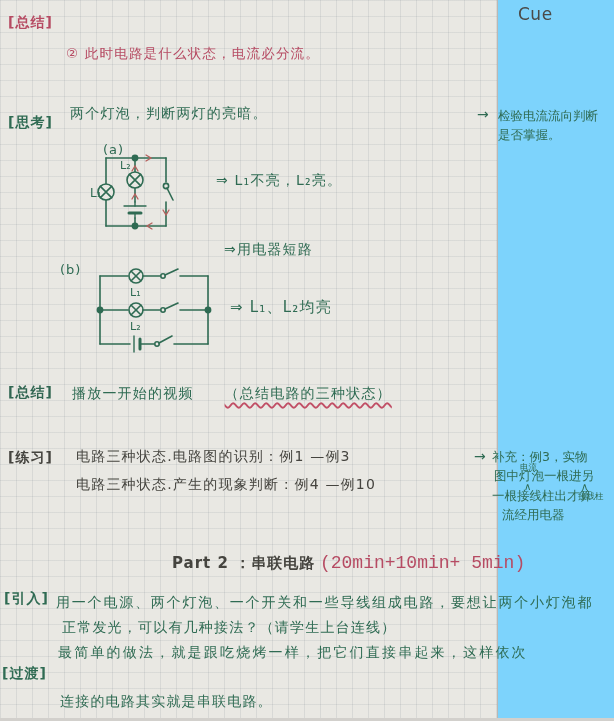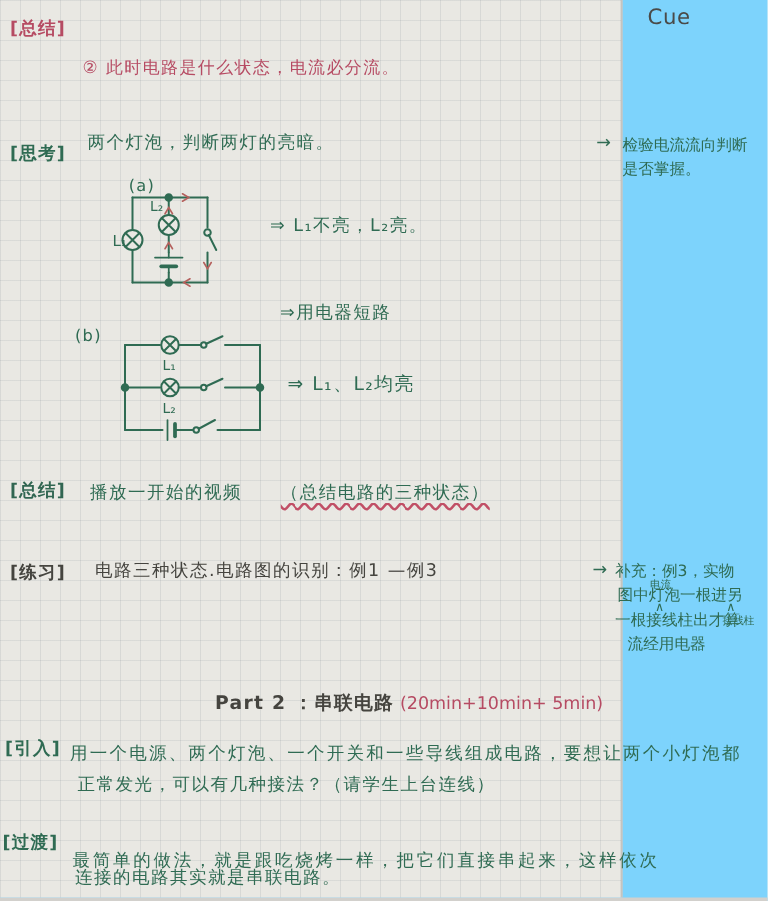--- a/index.html
+++ b/index.html
@@ -125,29 +125,30 @@
     <text x="40" y="30" font-size="11" fill="#2f6b53">L₁</text>
     <text x="40" y="64" font-size="11" fill="#2f6b53">L₂</text>
   </svg>
   <span class="abs txt green" style="left:230px;top:298px;font-size:15px;">⇒ L₁、L₂均亮</span>
 
   <span class="abs lbl green" style="left:8px;top:384px;color:#316652;">[总结]</span>
   <span class="abs txt green" style="left:72px;top:385px;"><span>播放一开始的视频</span><span class="wavy">（总结电路的三种状态）</span></span>
 
   <span class="abs lbl black" style="left:8px;top:449px;">[练习]</span>
   <span class="abs txt black" style="left:76px;top:448px;">电路三种状态.电路图的识别：例1 —例3</span>
+  <span class="abs txt black" style="left:76px;top:476px;">电路三种状态.产生的现象判断：例4 —例10</span>
 
-  <span class="abs" style="left:172px;top:553px;font-size:15px;"><span class="black" style="font-weight:bold;letter-spacing:1px;">Part 2 ：串联电路</span> <span class="red" style="font-size:14px;">(20min+10min+ 5min)</span></span>
+  <span class="abs" style="left:172px;top:553px;font-size:15px;"><span class="black" style="font-weight:bold;letter-spacing:1px;">Part 2 ：串联电路</span> <span class="red" style="font-size:18px;font-family:Liberation Mono, monospace;">(20min+10min+ 5min)</span></span>
 
   <span class="abs lbl green" style="left:4px;top:590px;">[引入]</span>
   <span class="abs txt green" style="left:56px;top:594px;letter-spacing:1.8px;">用一个电源、两个灯泡、一个开关和一些导线组成电路，要想让两个小灯泡都</span>
   <span class="abs txt green" style="left:62px;top:619px;">正常发光，可以有几种接法？（请学生上台连线）</span>
 
   <span class="abs lbl green" style="left:2px;top:665px;">[过渡]</span>
-  <span class="abs txt green" style="left:58px;top:680px;letter-spacing:2.2px;">最简单的做法，就是跟吃烧烤一样，把它们直接串起来，这样依次</span>
+  <span class="abs txt green" style="left:58px;top:644px;letter-spacing:2.2px;">最简单的做法，就是跟吃烧烤一样，把它们直接串起来，这样依次</span>
   <span class="abs txt green" style="left:60px;top:693px;">连接的电路其实就是串联电路。</span>
 
   <span class="abs cue-hdr" style="left:518px;top:4px;">Cue</span>
 
   <span class="abs green" style="left:477px;top:106px;font-size:14px;">→</span>
   <div class="abs cue-note" style="left:498px;top:106px;width:100px;">检验电流流向判断是否掌握。</div>
 
   <span class="abs green" style="left:474px;top:448px;font-size:14px;">→</span>
   <div class="abs cue-note" style="left:492px;top:447px;width:122px;">
     <div>补充：例3，实物</div>

